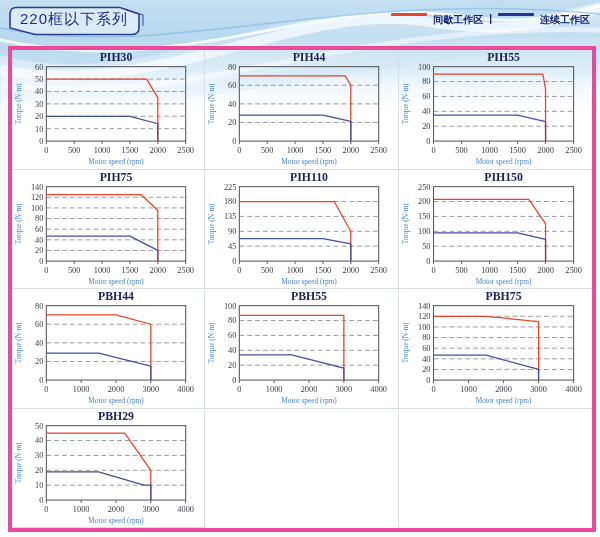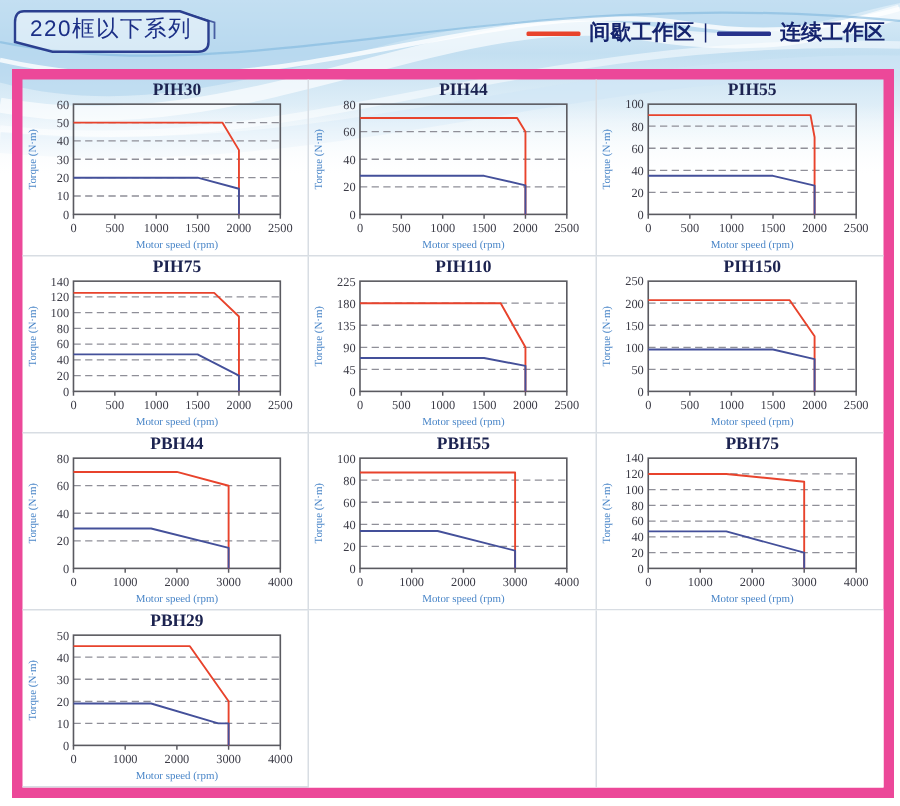--- a/index.html
+++ b/index.html
@@ -17,30 +17,30 @@
   .wave-bg svg{position:absolute;top:0;left:0;}
   
   .header{position:absolute;top:0;left:0;width:600px;height:44px;z-index:3;}
   .title-plaque{position:absolute;top:6px;left:8px;width:140px;height:30px;}
   .title-plaque svg{position:absolute;top:0;left:0;}
   .title-text{
     position:absolute;top:4px;left:0;width:132px;text-align:center;
     font-size:15px;font-weight:normal;color:#1b2f86;letter-spacing:1px;
   }
   .legend{
-    position:absolute;top:13px;right:10px;display:flex;align-items:center;gap:6px;
-    font-size:14px;font-weight:bold;color:#15246e;white-space:nowrap;font-family:Liberation Serif, serif;
+    position:absolute;top:13px;right:10px;display:flex;align-items:flex-start;gap:6px;
+    font-size:10px;font-weight:bold;color:#15246e;white-space:nowrap;
   }
   .legend .swatch{width:36px;height:3px;border-radius:1px;}
   .legend .sep{color:#15246e;font-weight:bold;}
   
   .grid{
     position:absolute;left:8px;top:46px;width:588px;height:486px;z-index:2;
     display:grid;grid-template-columns:1fr 1fr 1fr;grid-template-rows:repeat(4,1fr);
-    border:7px solid #ec4899;box-sizing:border-box;
+    border:4px solid #ec4899;box-sizing:border-box;
   }
   .cell{
     border-right:1px solid #d8dde3;border-bottom:1px solid #d8dde3;
     box-sizing:border-box;overflow:hidden;background:transparent;
   }
   .cell:nth-child(3n){border-right:none;}
   .cell.empty{border-right:none;border-bottom:none;background:#ffffff;}
   .cell.empty.first{border-right:1px solid #d8dde3;}
   .cell svg{display:block;}
   

